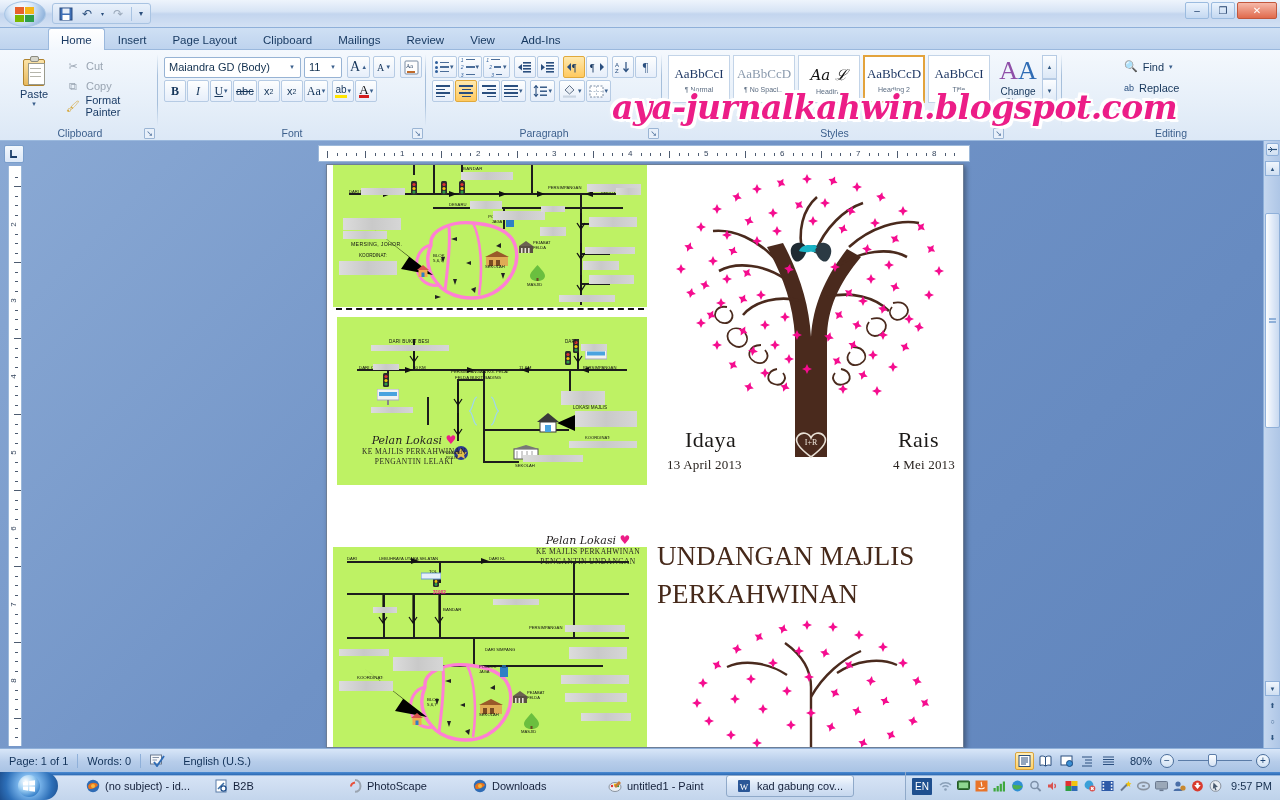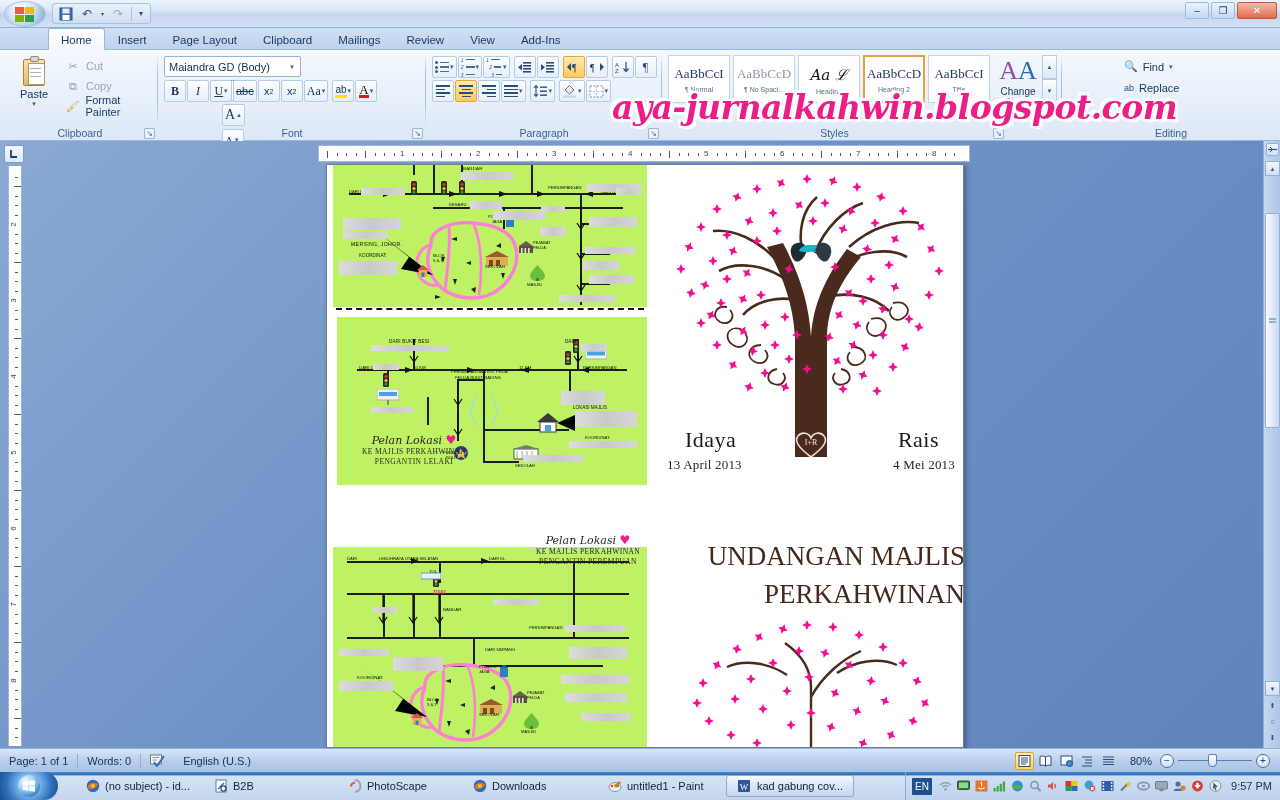--- a/index.html
+++ b/index.html
@@ -107,21 +107,21 @@
   .mini-cmds { position:absolute; left:60px; top:6px; width:94px; }
   .mini-cmd {
     height:20px; display:flex; align-items:center; gap:5px;
     font-size:11px; color:#9aa5b2; padding-left:3px;
   }
   .mini-cmd.enabled { color:#1b3c66; }
   .mc-icon { width:16px; height:15px; display:flex;align-items:center;justify-content:center; font-size:11px;}
 
   
   #g-font { left:158px; width:268px; }
-  .fontrow1 { position:absolute; left:6px; top:6px; display:flex; align-items:center; gap:3px;flex-direction:column;}
+  .fontrow1 { position:absolute; left:6px; top:6px; display:flex; align-items:center; gap:3px;}
   .fontrow2 { position:absolute; left:6px; top:30px; display:flex; align-items:center; gap:1px;}
   .combo {
     height:21px; background:#fff; border:1px solid #97b3d4; border-radius:2px;
     display:flex; align-items:center; padding:0 1px 0 4px; font-size:11px; color:#11304f;
   }
   .combo .cv { flex:1; white-space:nowrap; overflow:hidden; }
   .combo .arrow { width:14px; text-align:center; font-size:7px; color:#3a5f8c; }
   #font-name { width:137px; }
   #font-size { width:38px; }
   .rb {
@@ -214,21 +214,21 @@
   }
 
   
   .card-right { position:absolute; left:330px; top:0px; width:308px; height:584px; }
   .names-row { position:absolute; left:0; top:262px; width:308px; text-align:center;}
   .nm {
     font-family:"Liberation Serif",serif; font-size:22px; color:#1c1a18; letter-spacing:.5px;
   }
   .dt { font-family:"Liberation Serif",serif; font-size:13px; color:#2a2420; letter-spacing:.2px;}
   .big-title {
-    position:absolute; left:0; top:372px; width:308px; text-align:right;
+    position:absolute; left:0; top:372px; width:308px; text-align:left;
     font-family:"Liberation Serif",serif; color:#46291a; font-size:27px;
     line-height:38px; letter-spacing:0px;
   }
 
   
   .map { position:absolute; background:#bef264; }
   .mtxt { position:absolute; font-family:"Liberation Sans",sans-serif; color:#111; white-space:nowrap; }
   .redact { position:absolute; background:linear-gradient(to right,#dcdcdc,#c9c9c9,#d6d6d6); }
   .road { position:absolute; background:#1d1d1d; }
   .pelan {
@@ -1193,21 +1193,21 @@
     <div class="redact" style="left:232px;top:146px;width:62px;height:9px;"></div>
     <div class="redact" style="left:248px;top:166px;width:50px;height:8px;"></div>
     <div class="redact" style="left:160px;top:52px;width:46px;height:6px;"></div>
 
     <div class="pelan" style="left:188px;top:-14px;width:134px;">
       <div class="pl1">
         <span>Pelan Lokasi</span>
         <span style="color:#ec1d87;font-style:normal;font-size:12px">♥</span>
       </div>
       <div class="pl2">KE MAJLIS PERKAHWINAN</div>
-      <div class="pl2">PENGANTIN PEREMPUAN</div>
+      <div class="pl2">PENGANTIN UNDANGAN</div>
     </div>
   </div>
 
   <div class="card-right">
 
     <svg style="position:absolute;left:0;top:4px" width="308" height="290" viewBox="0 0 308 290">
       <defs>
         <g id="bl">
           <path d="M0,-5 L1.6,-1.6 L5,0 L1.6,1.6 L0,5 L-1.6,1.6 L-5,0 L-1.6,-1.6 Z" fill="#f50d8f"></path>
         </g>

